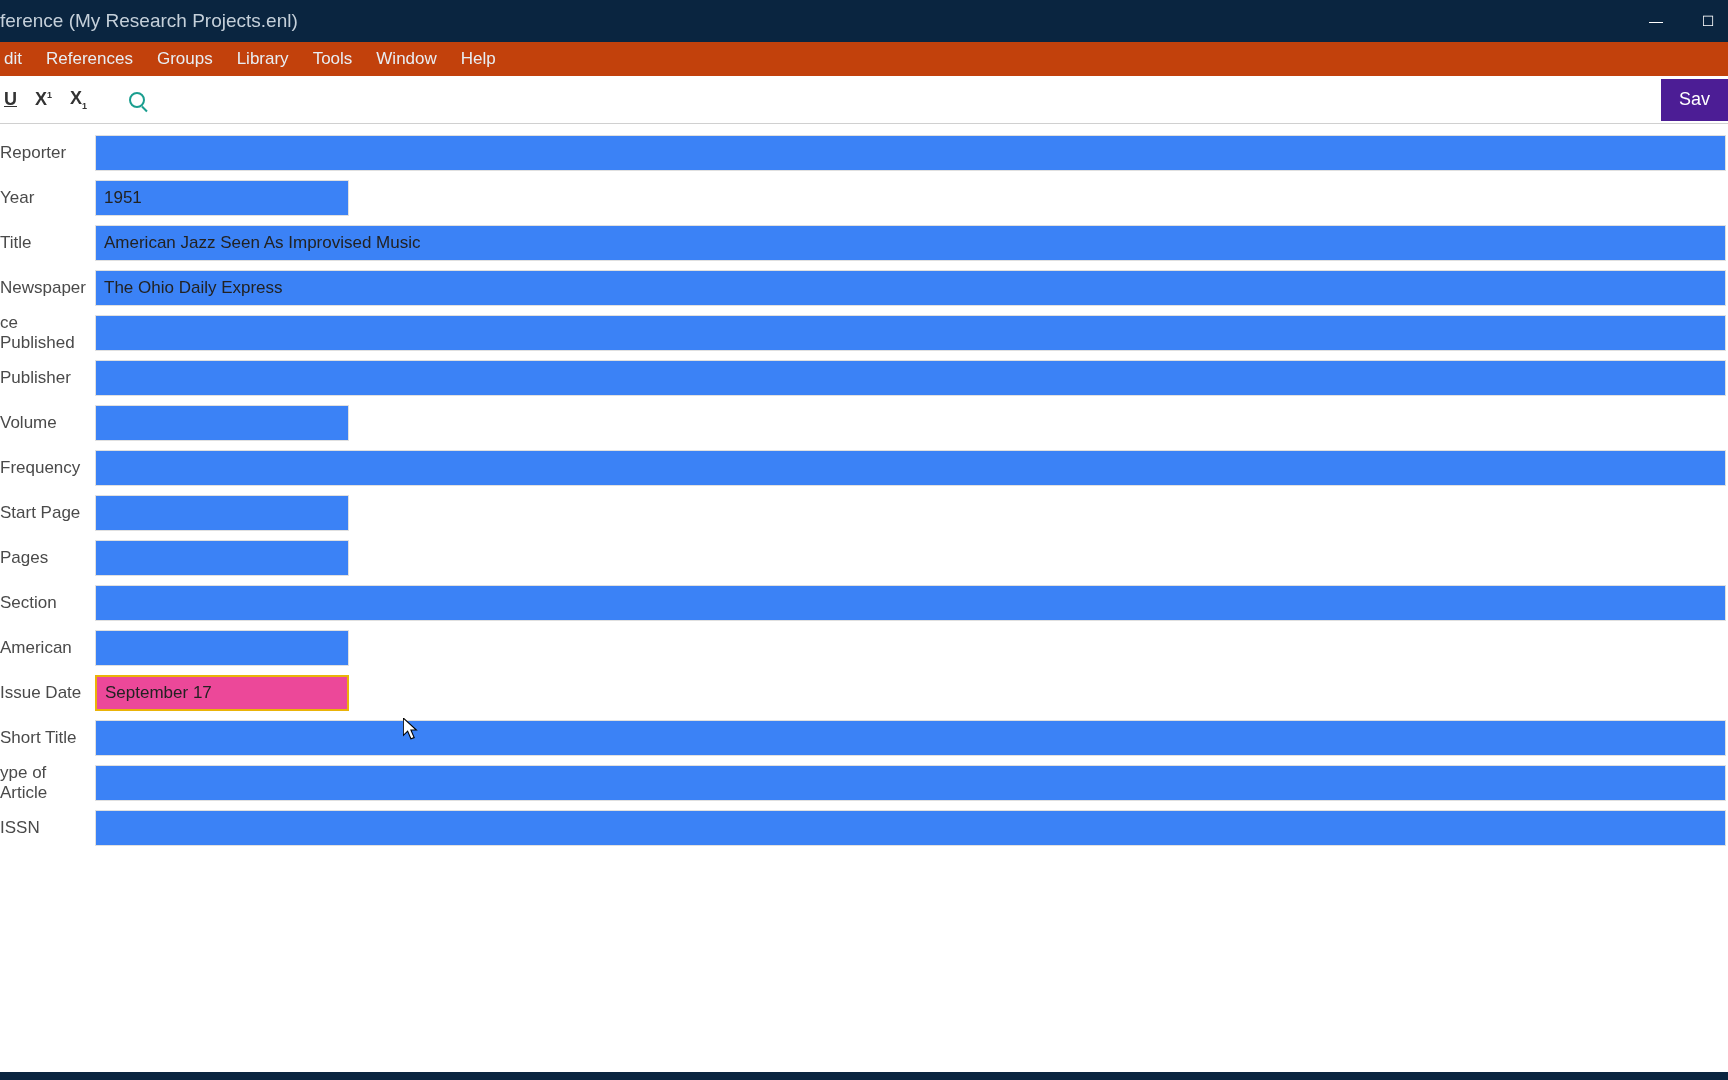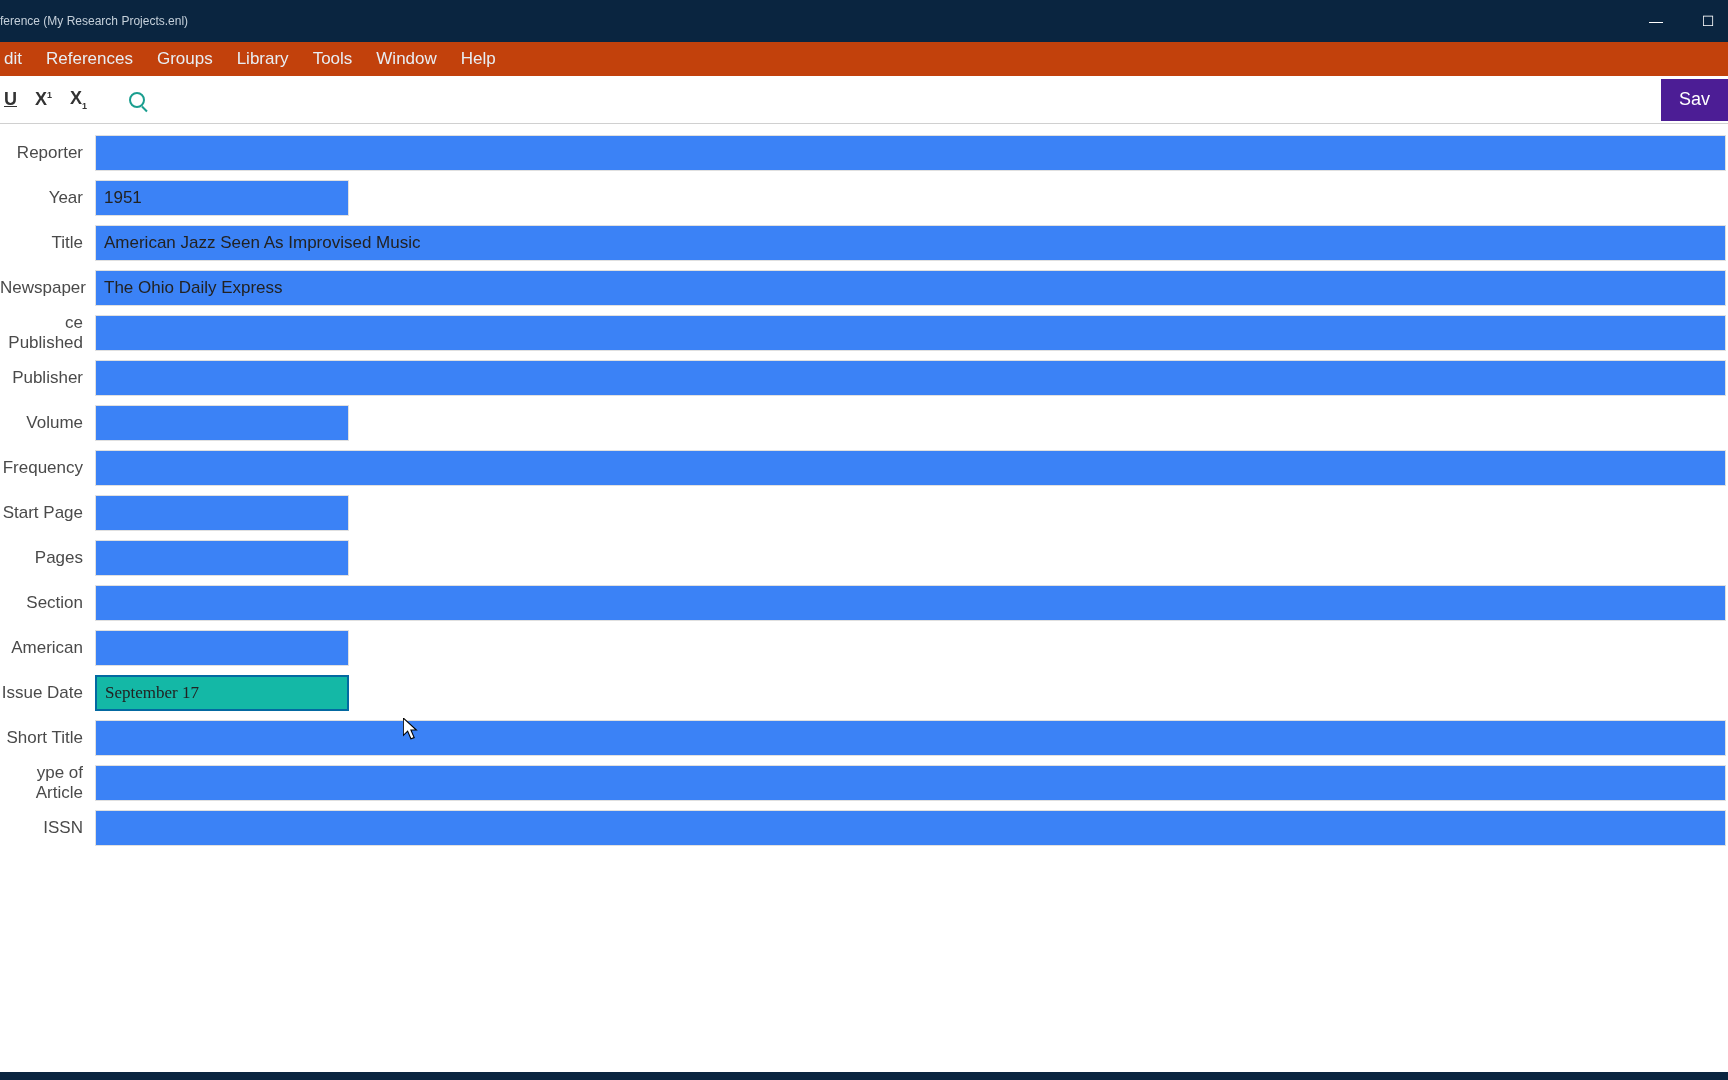--- a/index.html
+++ b/index.html
@@ -15,21 +15,21 @@
     .titlebar {
       background: #0a2540;
       height: 42px;
       display: flex;
       align-items: center;
       justify-content: space-between;
       color: #c5d0da;
       padding: 0 8px 0 0;
     }
     .titlebar-text {
-      font-size: 12px;
+      font-size: 19px;
       padding-left: 0;
     }
     .window-controls {
       display: flex;
       gap: 28px;
       align-items: center;
     }
     .win-btn {
       color: #ffffff;
       font-size: 14px;
@@ -123,21 +123,20 @@
       height: calc(100vh - 124px - 8px);
     }
     .form-row {
       display: flex;
       align-items: center;
       height: 45px;
       margin-bottom: 0;
     }
     .field-label {
       width: 95px;
-      text-align: right;
       font-size: 17px;
       color: #4a4a4a;
       padding-right: 12px;
       flex-shrink: 0;
     }
     .field-input {
       background: #3b82f6;
       border: 1px solid #e0e0e0;
       height: 36px;
       font-size: 17px;
@@ -146,23 +145,22 @@
       outline: none;
     }
     .field-input.short {
       width: 254px;
     }
     .field-input.full {
       flex: 1;
       margin-right: 2px;
     }
     .field-input.focused {
-      border: 2px solid #0369a1;
-      background: #14b8a6;
-      font-family: Liberation Serif, serif;
+      border: 2px solid #eab308;
+      background: #ec4899;
     }
     .bottom-bar {
       position: fixed;
       bottom: 0;
       left: 0;
       right: 0;
       height: 8px;
       background: #0a2540;
     }
     .ptr {

